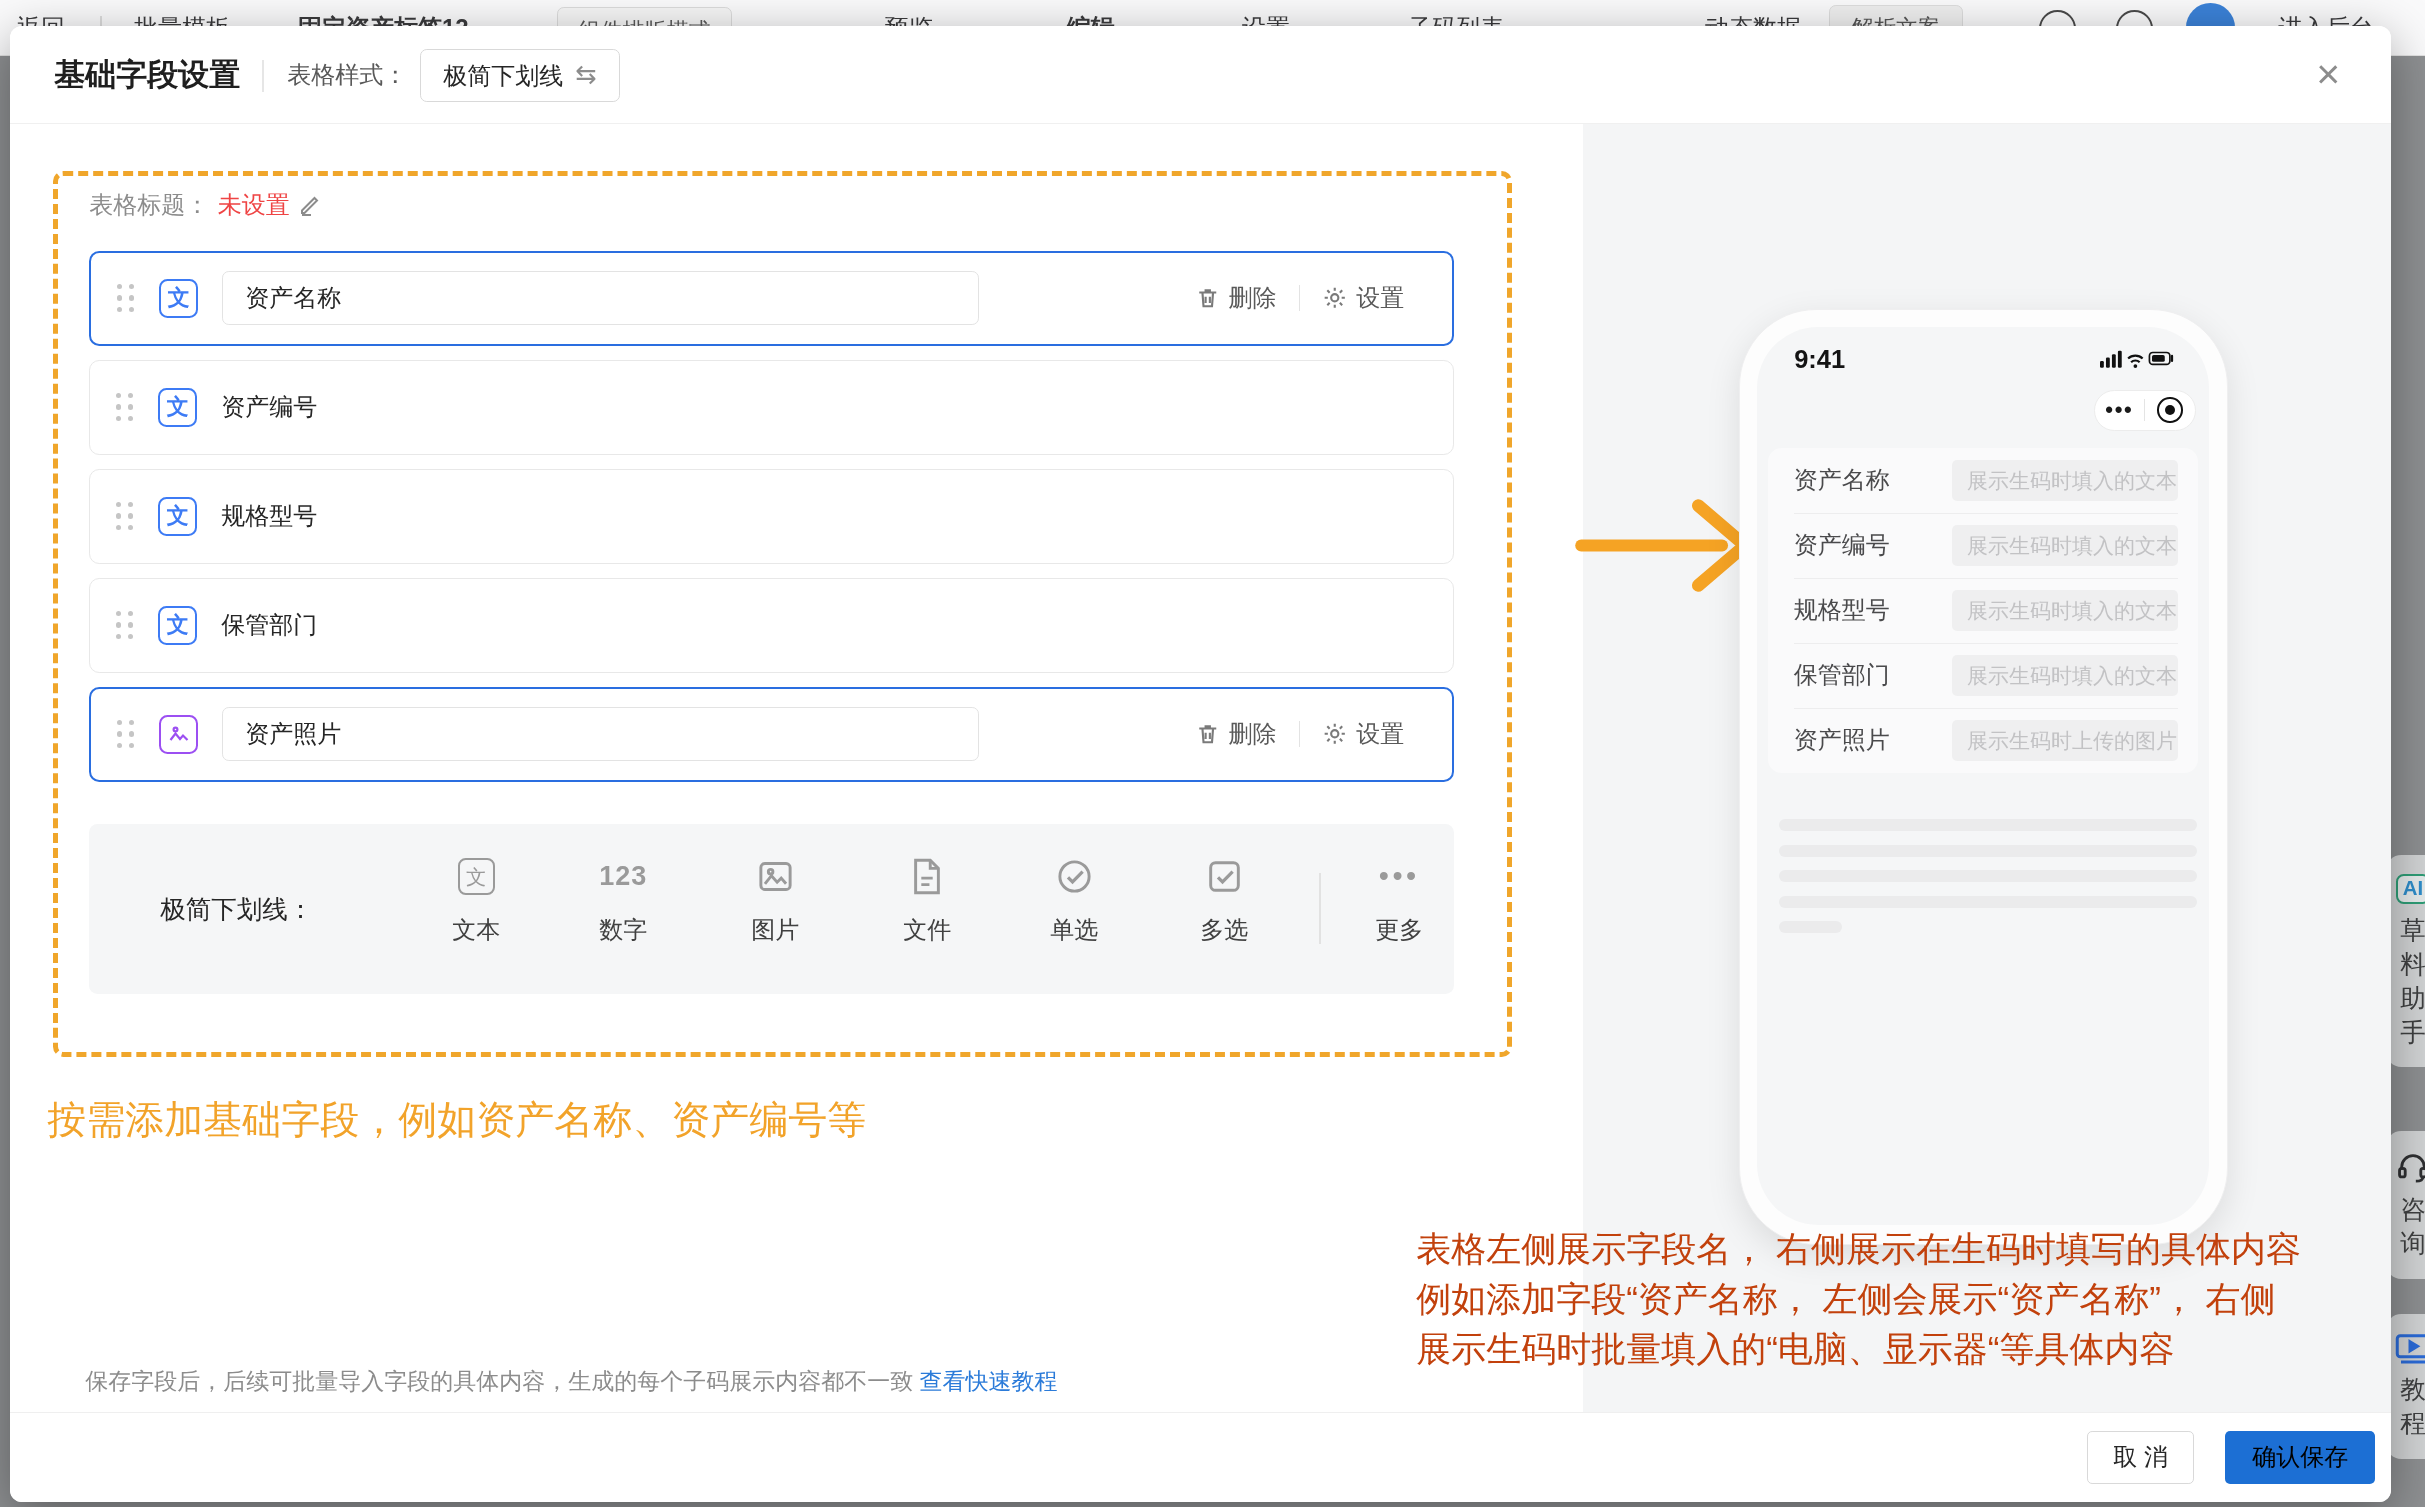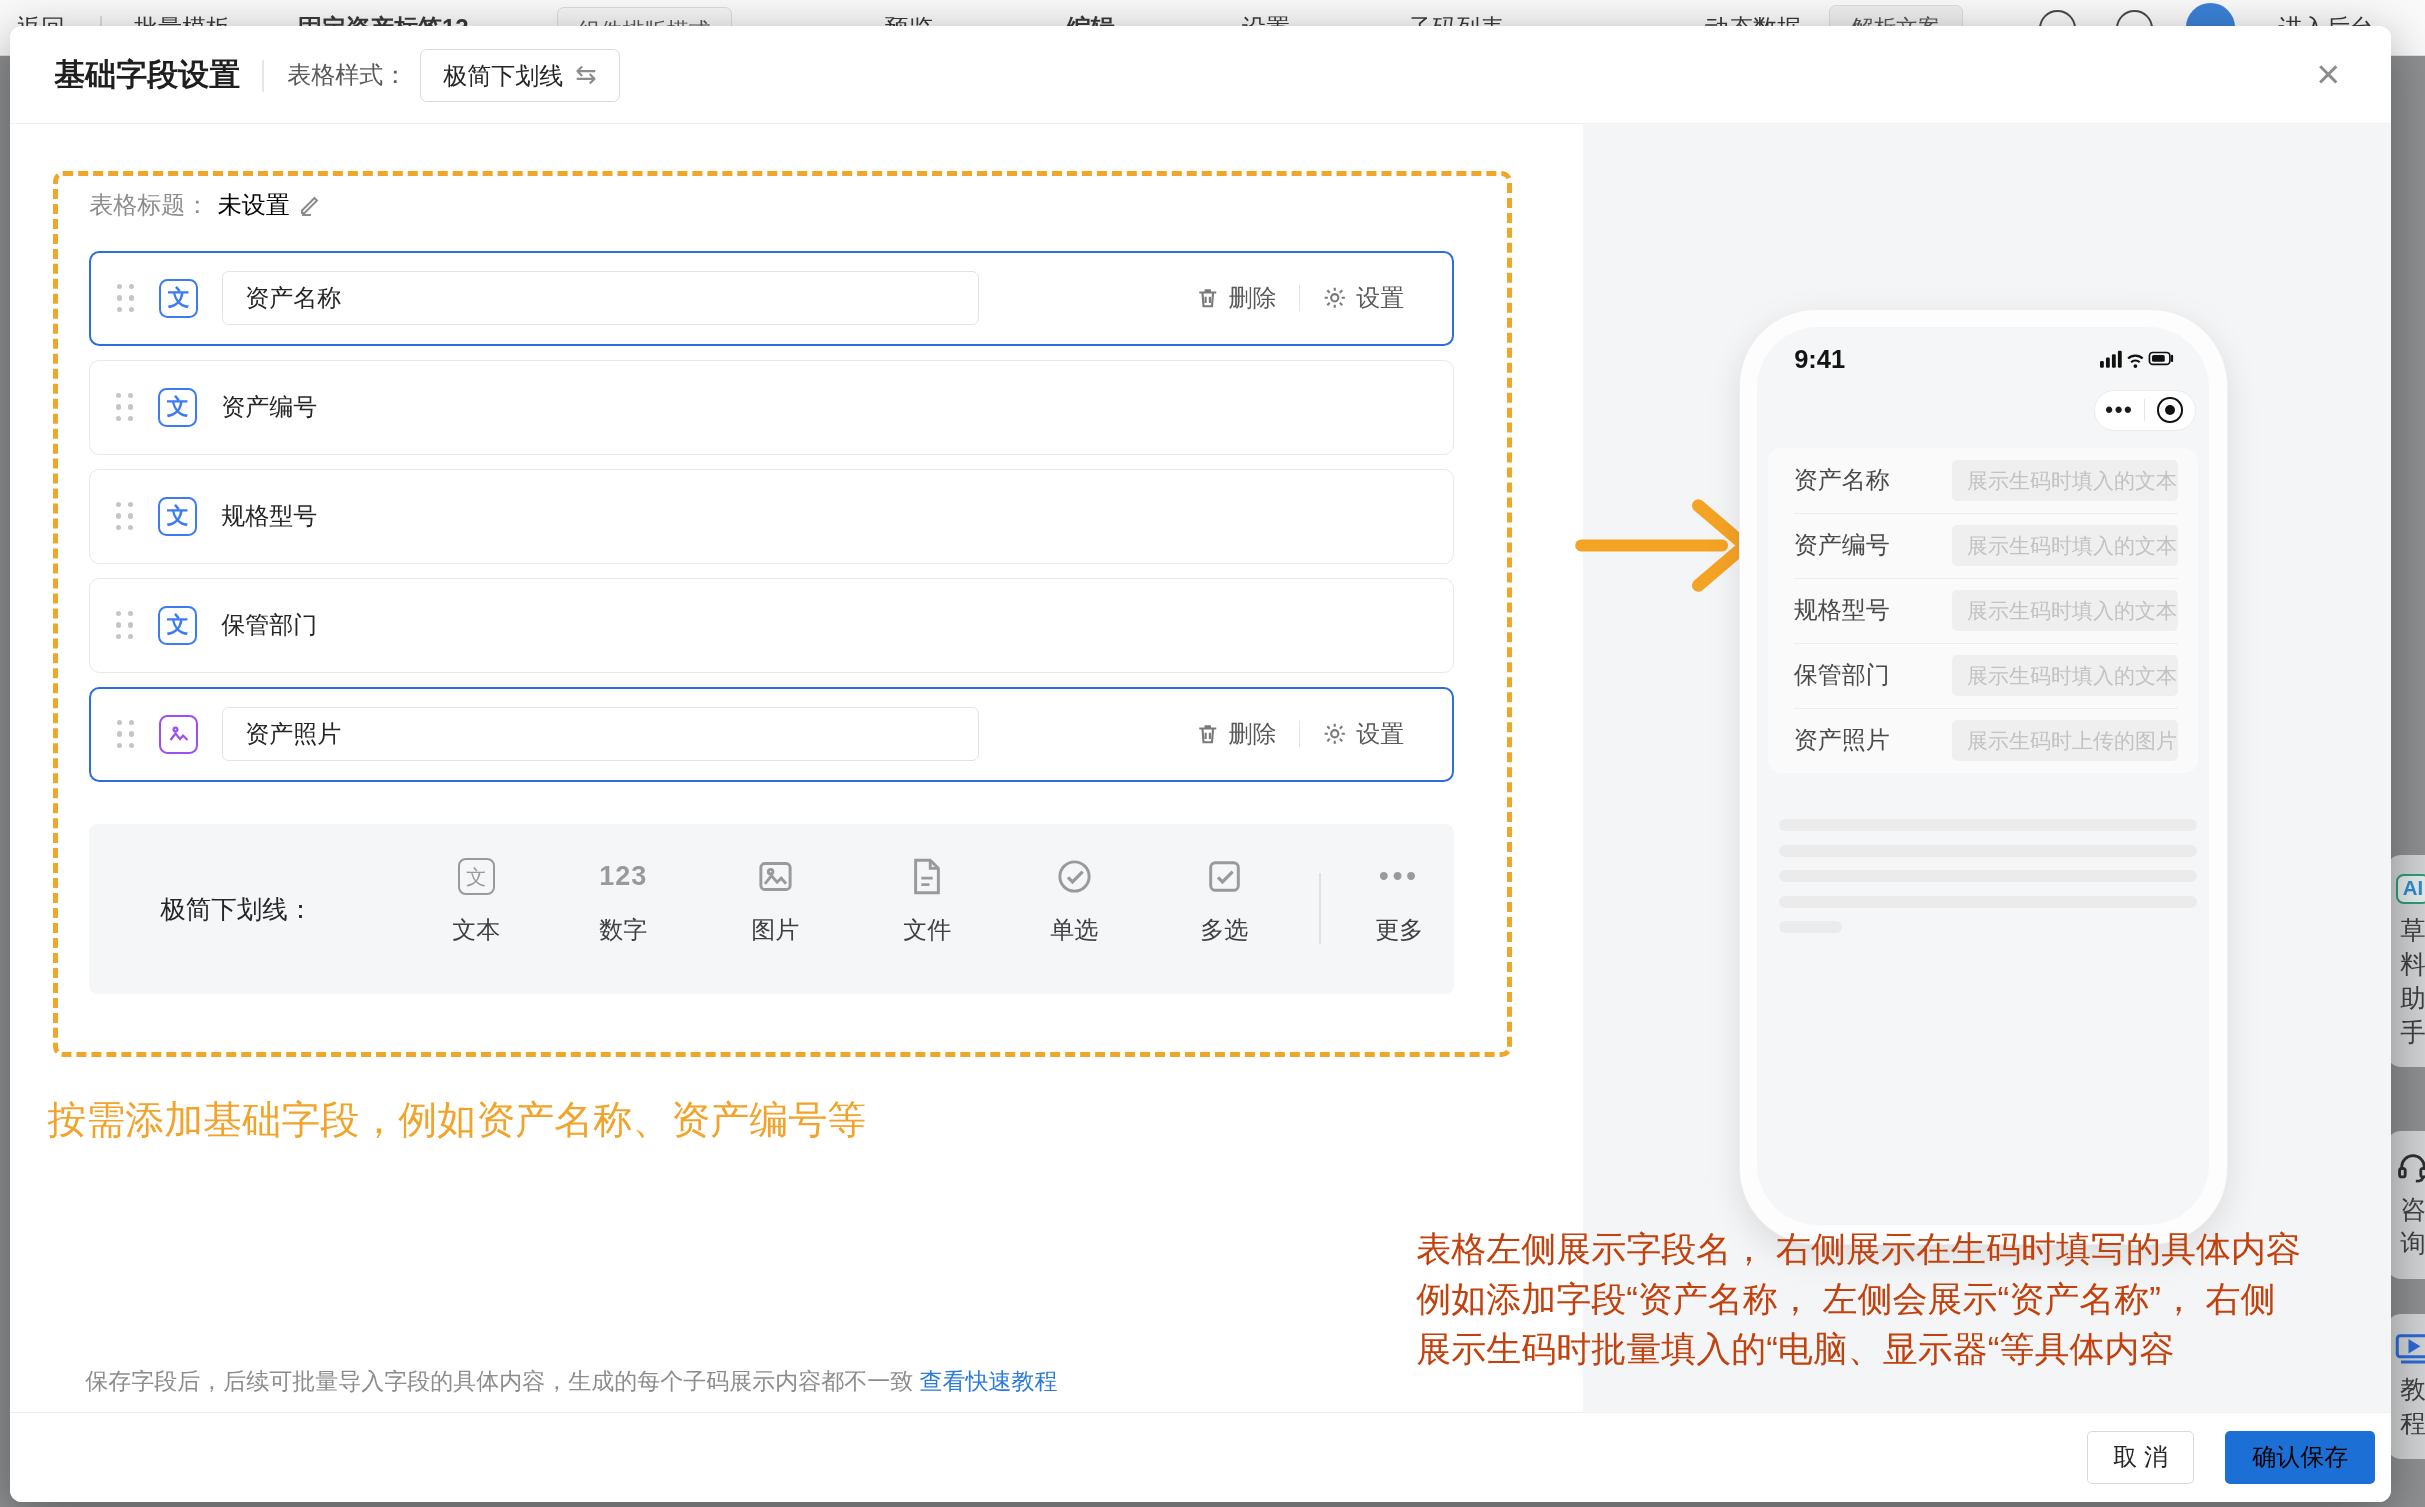--- a/index.html
+++ b/index.html
@@ -32,21 +32,21 @@
   .h-style-label { position:absolute; left:277px; top:0; height:98px; line-height:98px; font-size:24px; color:#595959; }
   .h-style-btn { position:absolute; left:410px; top:23px; height:53px; line-height:49px; padding:0 22px; border:1.7px solid #D9D9D9; border-radius:6.8px; font-size:24px; color:#262626; background:#fff; display:flex; align-items:center; gap:12px; }
   .swap-glyph { color:#8C8C8C; font-size:25.5px; line-height:1; }
   .m-close { position:absolute; right:39px; top:24px; width:48px; height:48px; text-align:center; line-height:48px; font-size:41px; color:#8C8C8C; cursor:pointer; }
 
   .m-left { position:absolute; left:0; top:98px; width:1573px; height:1289px; background:#fff; }
   .m-right { position:absolute; left:1573px; top:98px; width:808px; height:1289px; background:#F4F5F6; }
 
   .dashed-zone { position:absolute; left:43px; top:145px; width:1459px; height:886px; border:5.1px dashed #F0A62B; border-radius:10.2px; }
   .table-title { position:absolute; left:79px; top:163px; font-size:24px; color:#8C8C8C; display:flex; align-items:center; gap:8.5px; }
-  .table-title .val { color:#000000; }
+  .table-title .val { color:#ef4444; }
 
   .frow { position:absolute; left:79px; width:1365px; height:95px; background:#fff; border:1.7px solid #E8E8E8; border-radius:10.2px; display:flex; align-items:center; padding:0 48px 0 25.5px; }
   .frow.sel { border:2.6px solid #2A6EE0; }
   .drag { display:grid; grid-template-columns:5.1px 5.1px; gap:6px 6.8px; margin-right:25.5px; }
   .drag i { width:5.1px; height:5.1px; border-radius:50%; background:#C5C5C5; }
   .fld-ico { width:39px; height:39px; border-radius:8.5px; display:flex; align-items:center; justify-content:center; font-size:22px; font-weight:700; margin-right:24px; flex:0 0 auto; }
   .fld-ico.blue { border:2.6px solid #3D7BF5; color:#3D7BF5; }
   .fld-ico.purple { border:2.6px solid #9C4FF2; color:#9C4FF2; }
   .frow input { width:757px; height:54px; border:1.7px solid #E3E3E3; border-radius:6.8px; font-size:24px; color:#262626; padding:0 22px; outline:none; font-family:inherit; background:#fff; }
   .frow .plain { font-size:24px; color:#262626; }

